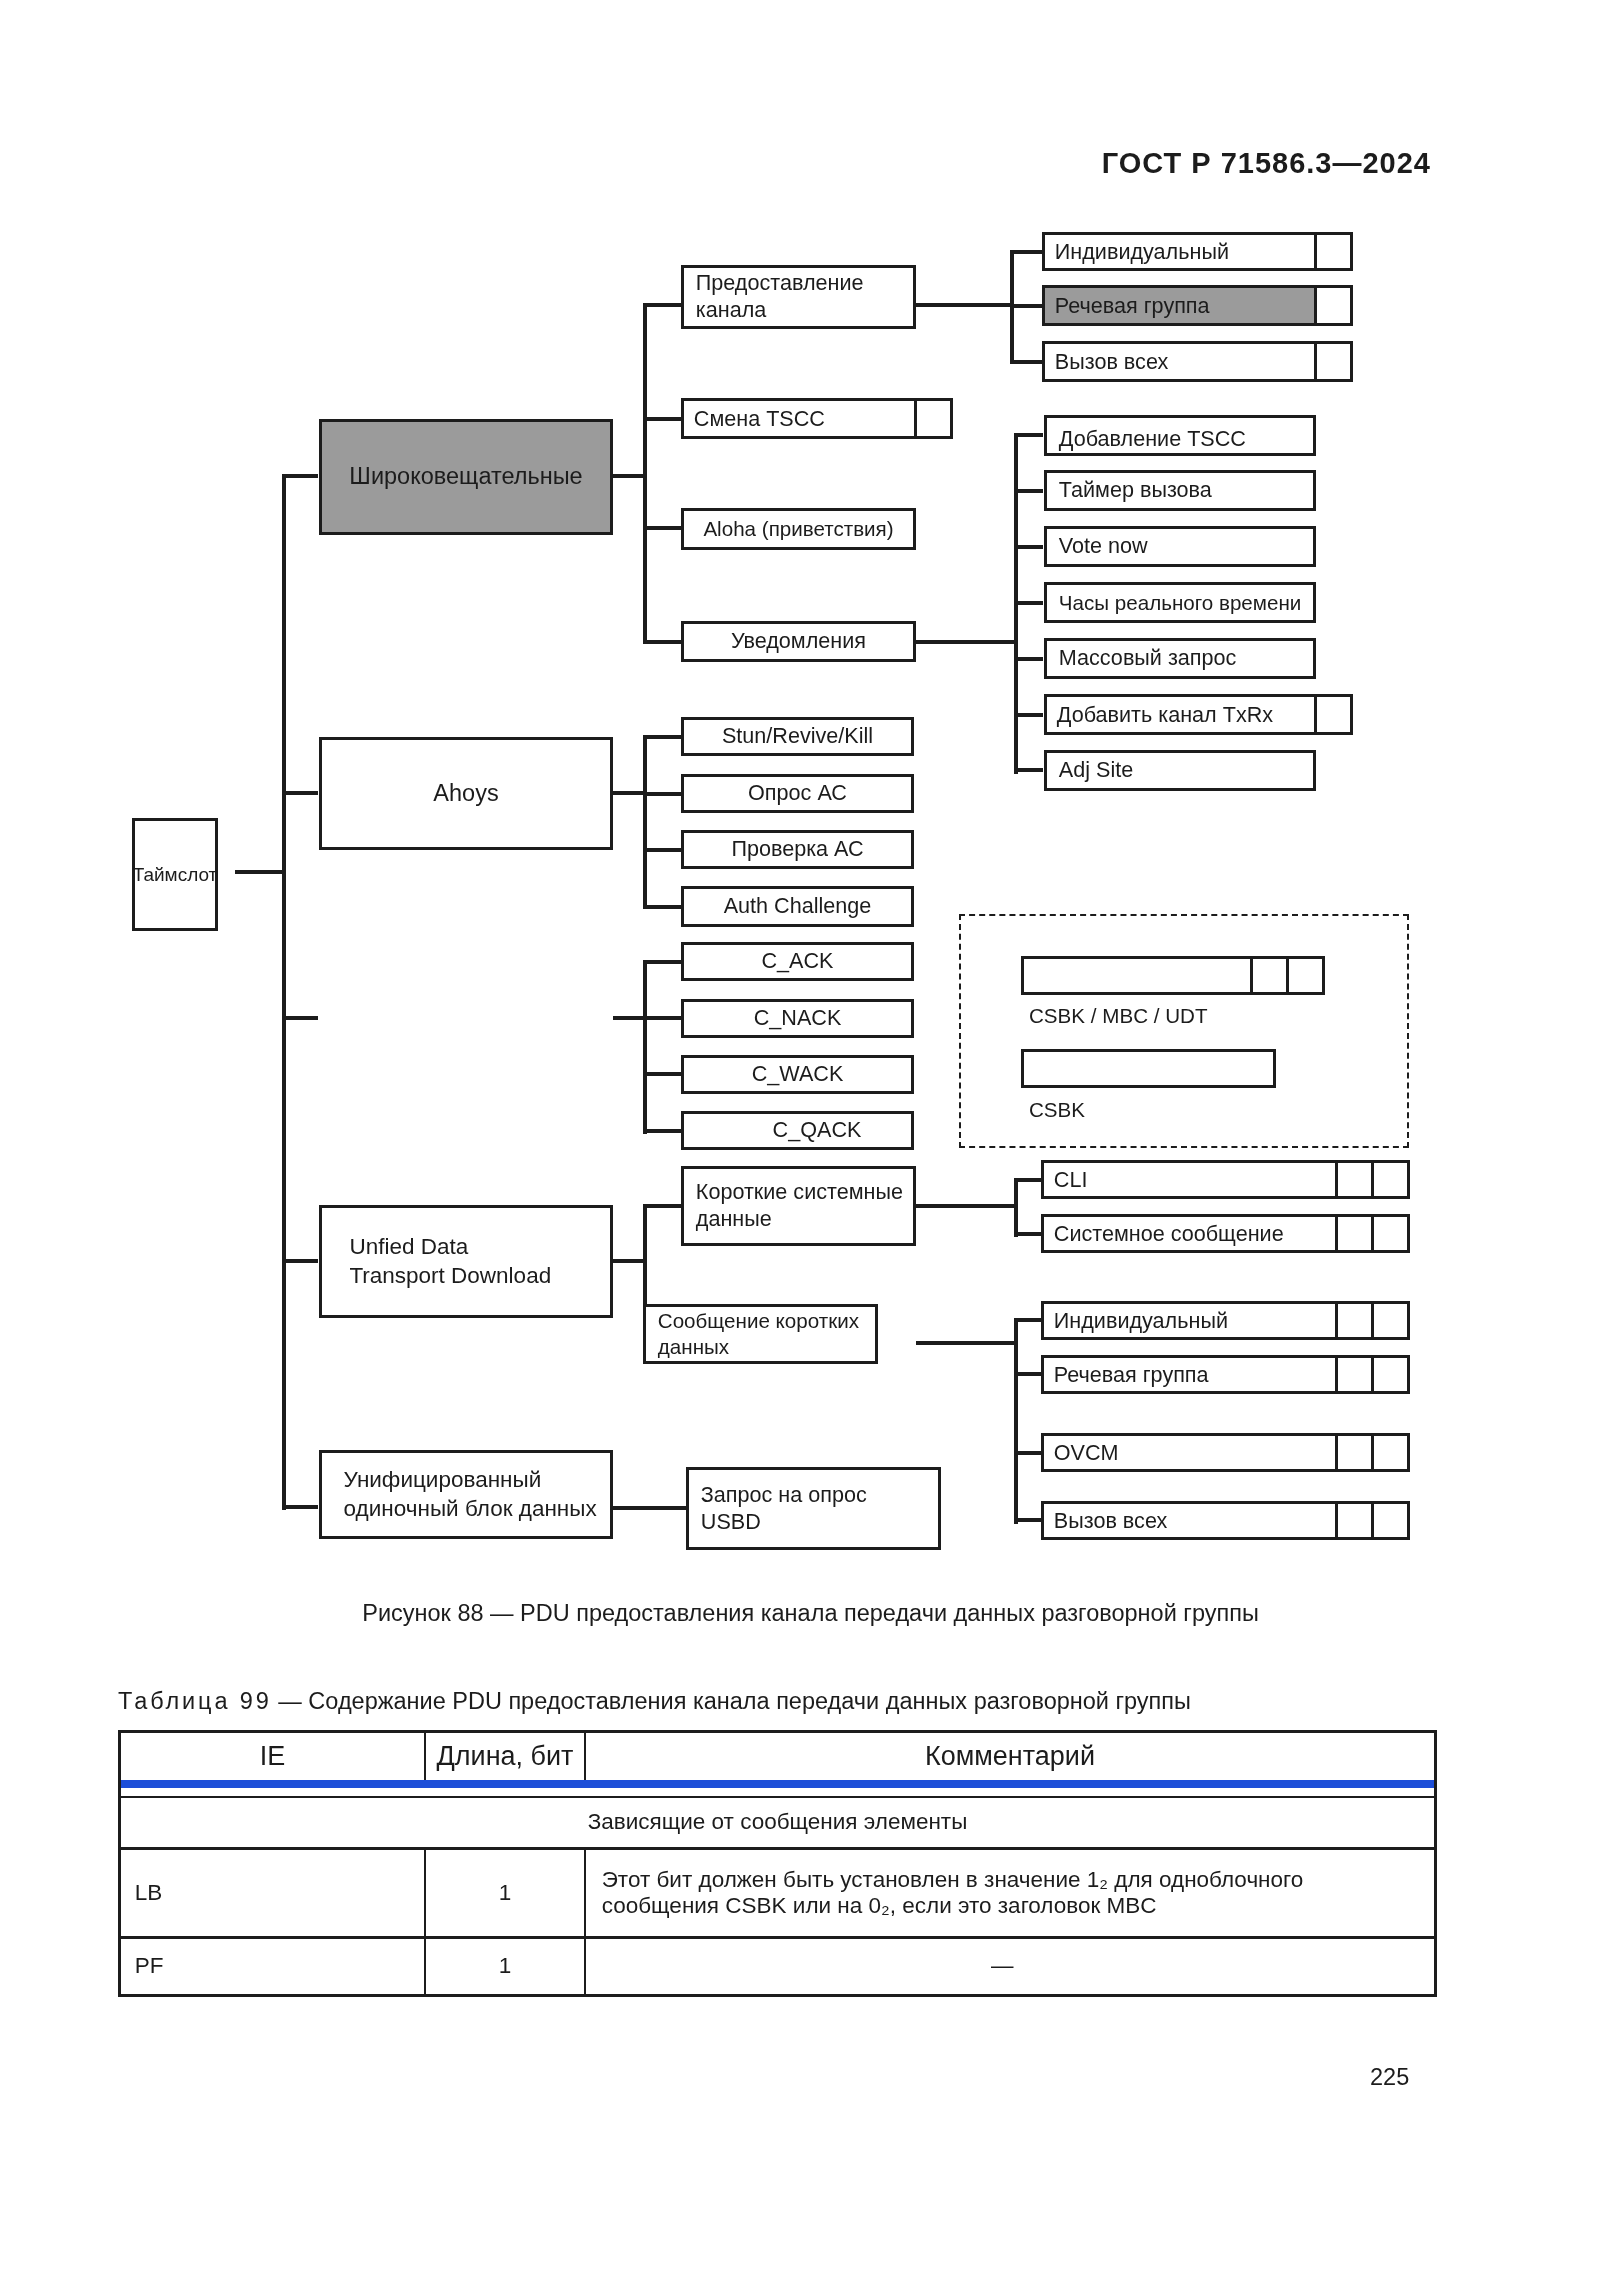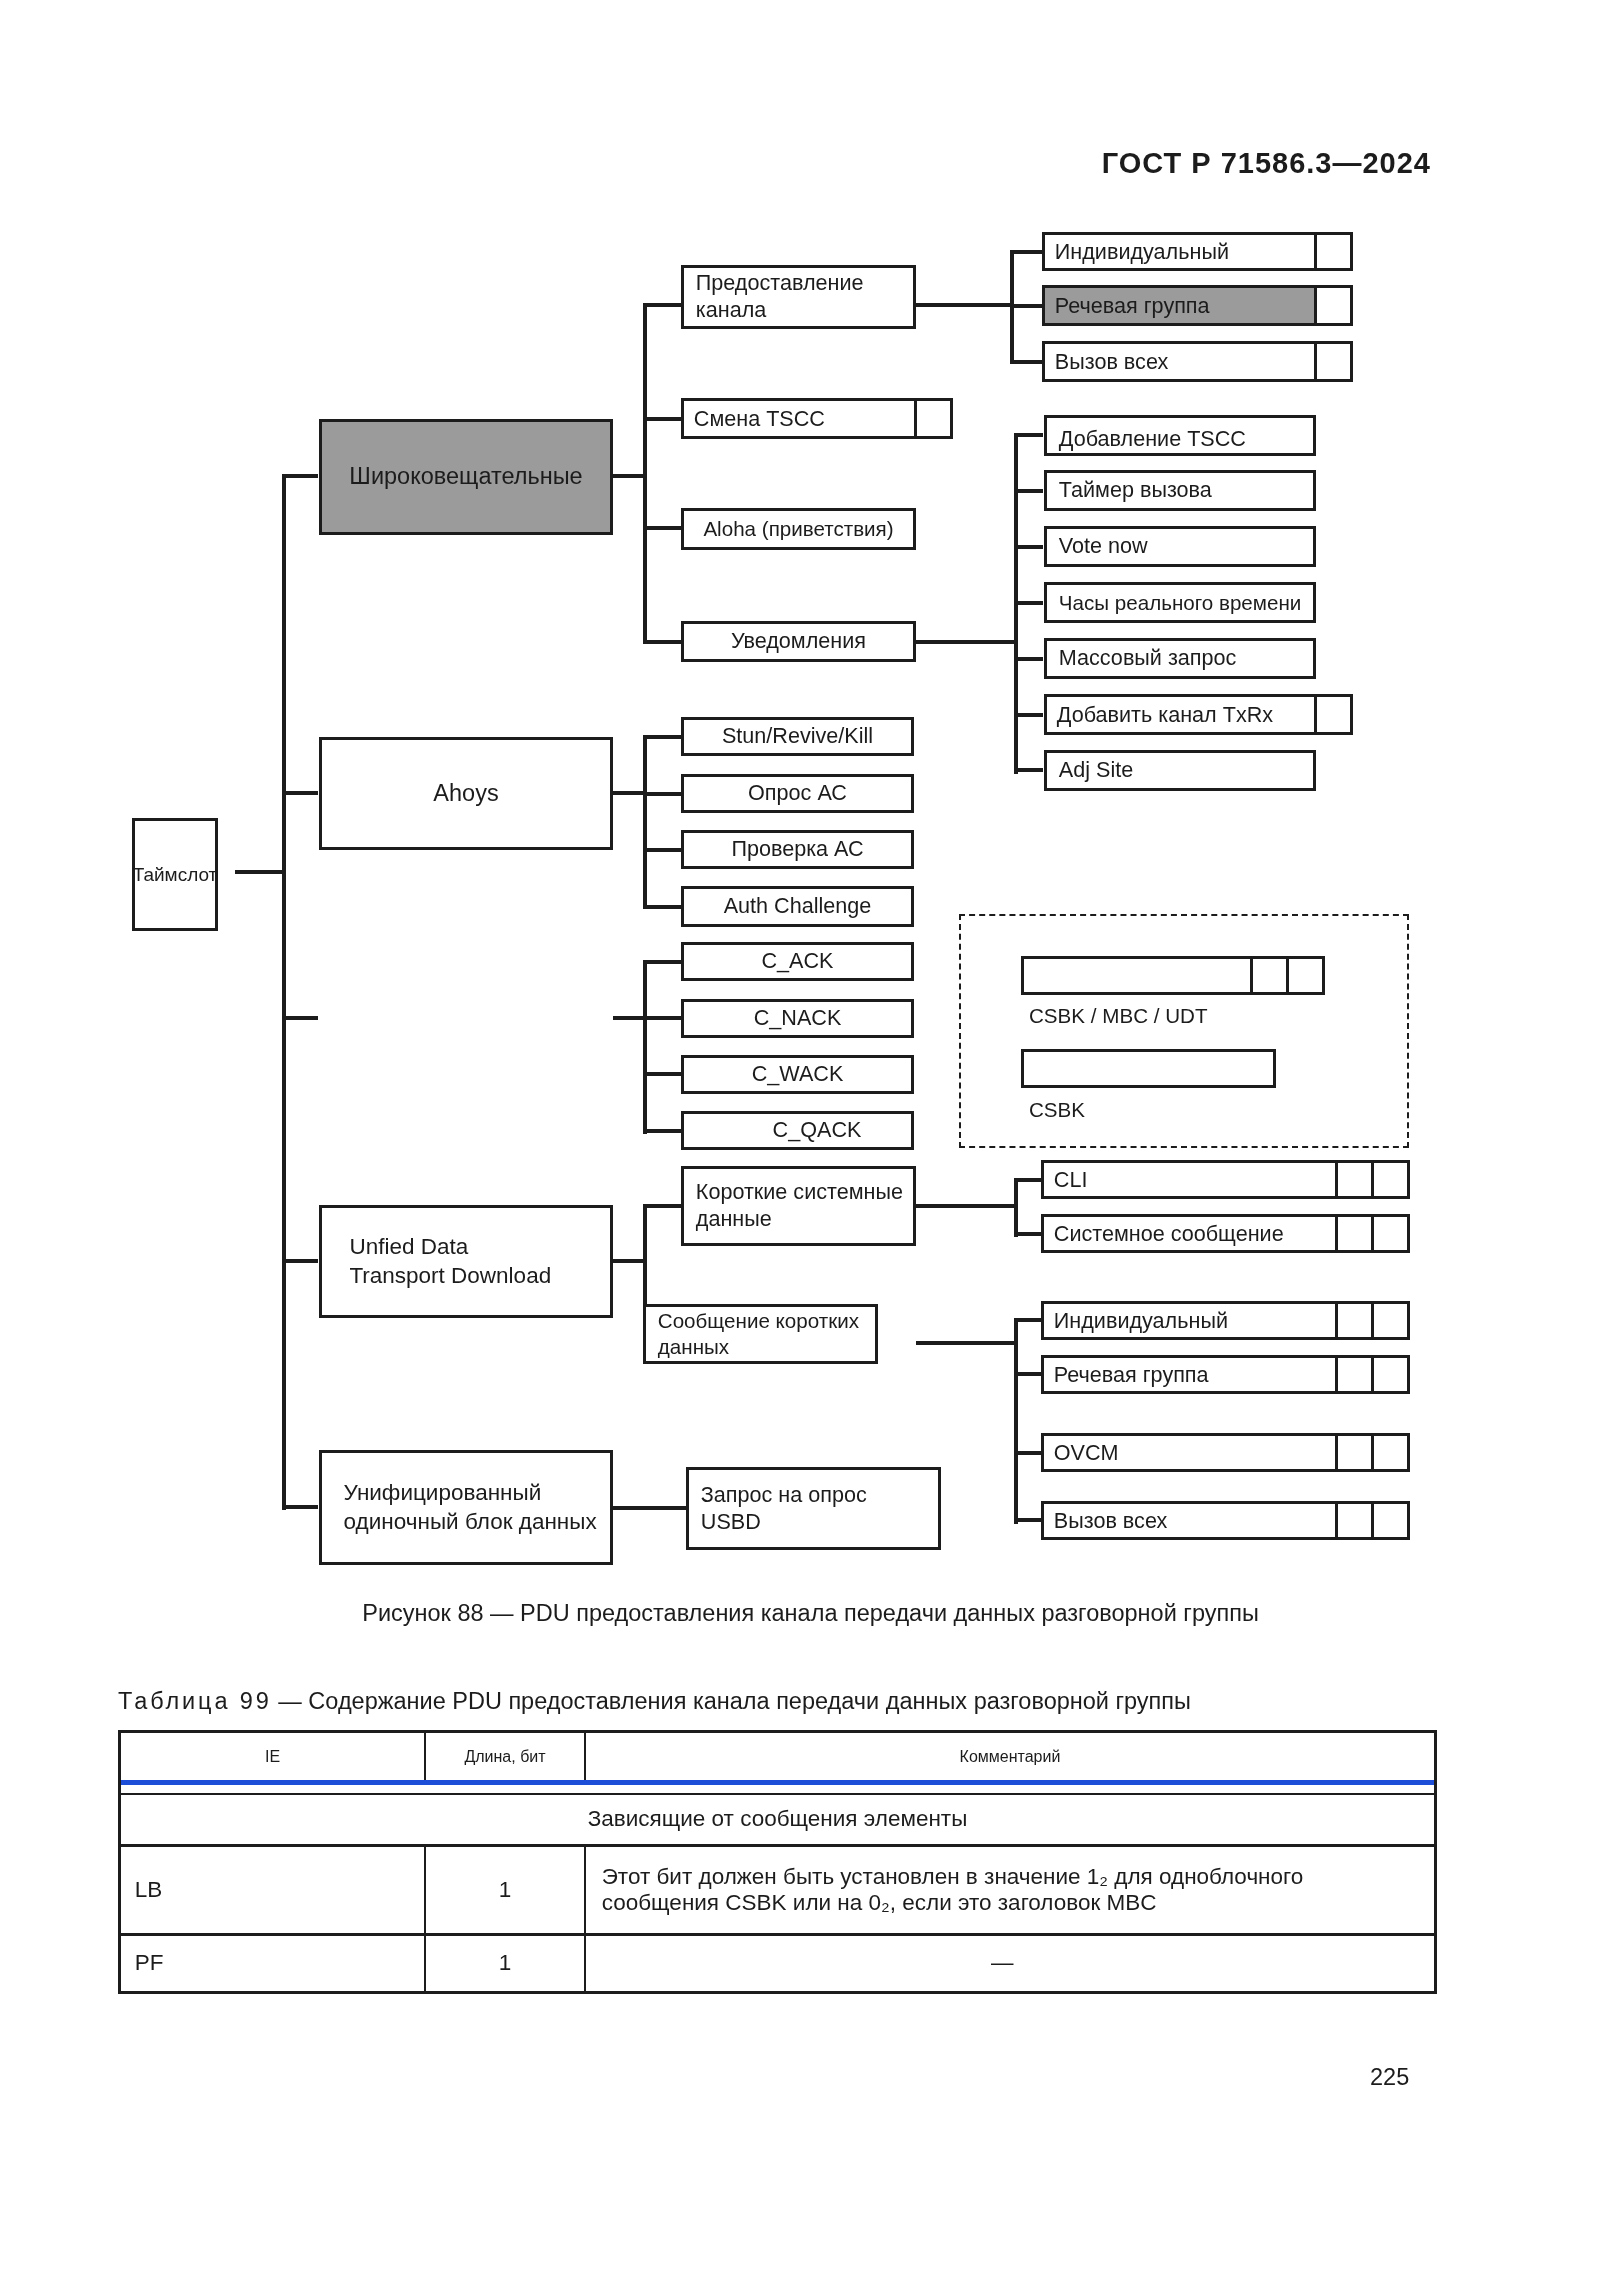--- a/index.html
+++ b/index.html
@@ -28,21 +28,21 @@
   .ttitle{position:absolute;left:118px;top:1688px;font-size:23.5px;}
   .ttitle .sp{letter-spacing:2.9px;}
   .gtable{position:absolute;left:118px;top:1730px;width:1319px;box-sizing:border-box;
     border:3.9px solid #1c1c1c;font-size:22.5px;}
   .trow{display:flex;align-items:stretch;}
   .tc{box-sizing:border-box;display:flex;align-items:center;}
   .tc.c1{width:305px;padding-left:13.7px;}
   .tc.c2{width:160px;justify-content:center;}
   .tc.c3{flex:1;padding:7.8px 15.7px;}
   .tc.center{justify-content:center;padding-left:0;}
-  .thead{border-bottom:5px solid #1d4ed8;height:47px;font-size:16px;}
+  .thead{border-bottom:8px solid #1d4ed8;height:47px;font-size:27px;}
   .thead .tc{justify-content:center;padding:0;}
   .tgap{height:7.8px;}
   .tsub{border-top:2.9px solid #1c1c1c;border-bottom:3.9px solid #1c1c1c;height:49px;
     display:flex;align-items:center;justify-content:center;}
   .tbody-row{min-height:55px;}
   .tbody-row + .tbody-row{border-top:3.9px solid #1c1c1c;}
   .vdiv{border-right:2px solid #1c1c1c;}
   .pgnum{position:absolute;left:1370px;top:2064px;font-size:23.5px;}
 </style>
 </head>
@@ -69,21 +69,21 @@
   </div>
   <div class="bx" style="left:319px;top:737px;width:294px;height:113px;font-size:23.5px;">
     <span>Ahoys</span>
   </div>
   <div class="bx left" style="left:319px;top:1205px;width:294px;height:113px;font-size:22.5px;">
     <div class="pad" style="padding-left:27.4px;">
       <div>Unfied Data</div>
       <div>Transport Download</div>
     </div>
   </div>
-  <div class="bx left" style="left:319px;top:1450px;width:294px;height:115px;font-size:22.5px;">
+  <div class="bx left" style="left:319px;top:1450px;width:294px;height:89px;font-size:22.5px;">
     <div class="pad" style="padding-left:21.6px;">
       <div>Унифицированный</div>
       <div>одиночный блок данных</div>
     </div>
   </div>
 
   <div class="h" style="left:613px;top:474px;width:34px;"></div>
   <div class="v" style="left:643px;top:303px;height:341px;"></div>
   <div class="h" style="left:643px;top:303px;width:38px;"></div>
   <div class="h" style="left:643px;top:417px;width:38px;"></div>

